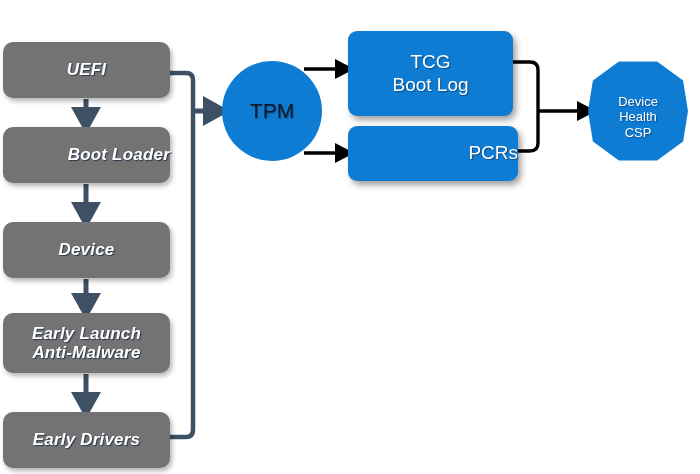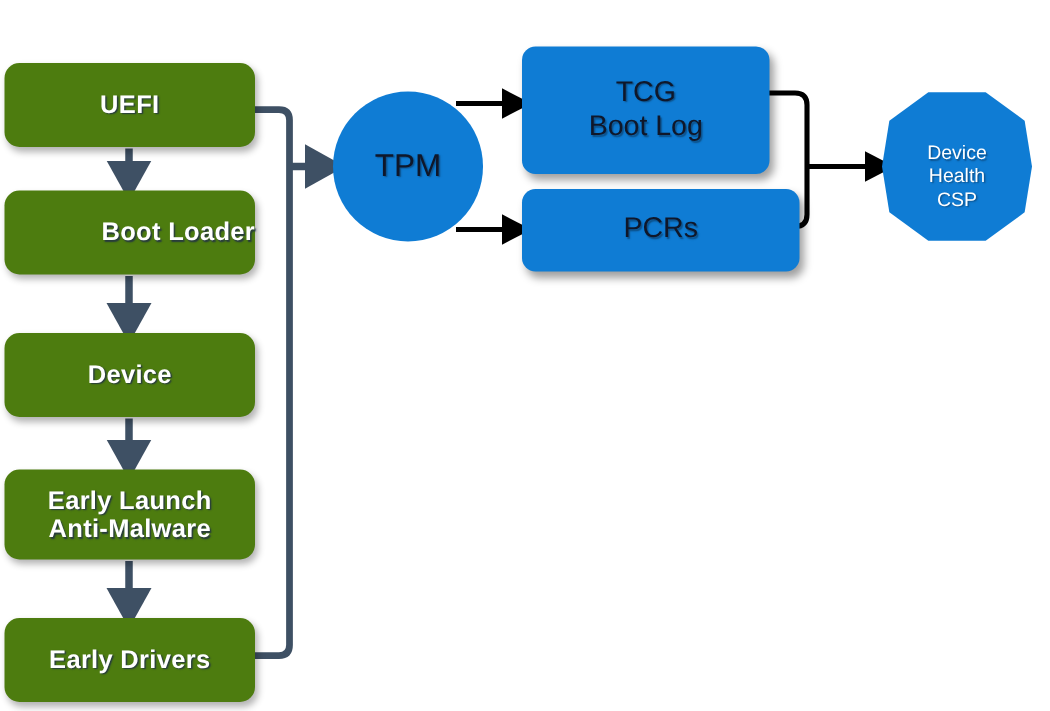--- a/index.html
+++ b/index.html
@@ -23,28 +23,29 @@
     position: absolute;
     left: 0;
     top: 0;
     width: 700px;
     height: 474px;
     pointer-events: none;
   }
   
   .stage-box {
     position: absolute;
-    background: #4d7c0f;
+    background: #737373;
     border-radius: 10px;
     box-shadow: 2px 3px 5px rgba(0,0,0,0.30);
     display: flex;
     align-items: center;
     justify-content: center;
     text-align: center;
     box-sizing: border-box;
+    font-style: italic;
   }
   .stage-box .lbl {
     color: #ffffff;
     font-weight: bold;
     font-size: 17px;
     line-height: 1.12;
     letter-spacing: 0.2px;
     text-shadow: 1px 1px 1px rgba(30,45,70,0.85);
     white-space: pre-line;
   }
@@ -54,21 +55,21 @@
     background: #0F7CD4;
     border-radius: 9px;
     box-shadow: 3px 4px 6px rgba(0,0,0,0.38);
     display: flex;
     align-items: center;
     justify-content: center;
     text-align: center;
     box-sizing: border-box;
   }
   .artifact-box .lbl {
-    color: #0f172a;
+    color: #ffffff;
     font-size: 19px;
     line-height: 1.18;
     text-shadow: 1px 1px 1px rgba(10,40,70,0.55);
     white-space: pre-line;
   }
   
   .circle-node {
     position: absolute;
     background: #0F7CD4;
     border-radius: 50%;
@@ -177,21 +178,21 @@
 
   <div class="circle-node" style="left:222px; top:61px; width:100px; height:100px;">
     <span class="lbl">TPM</span>
   </div>
 
   <div class="artifact-box" style="left:348px; top:31px; width:165px; height:85px;">
     <span class="lbl">TCG
 Boot Log</span>
   </div>
 
-  <div class="artifact-box" style="left:348px; top:126px; width:185px; height:55px;">
+  <div class="artifact-box" style="left:348px; top:126px; width:170px; height:55px;justify-content:flex-end;">
     <span class="lbl">PCRs</span>
   </div>
 
   <div class="poly-node" style="left:588px; top:59px; width:100px; height:104px;">
     <span class="lbl">Device
 Health
 CSP</span>
   </div>
 
 </div>

